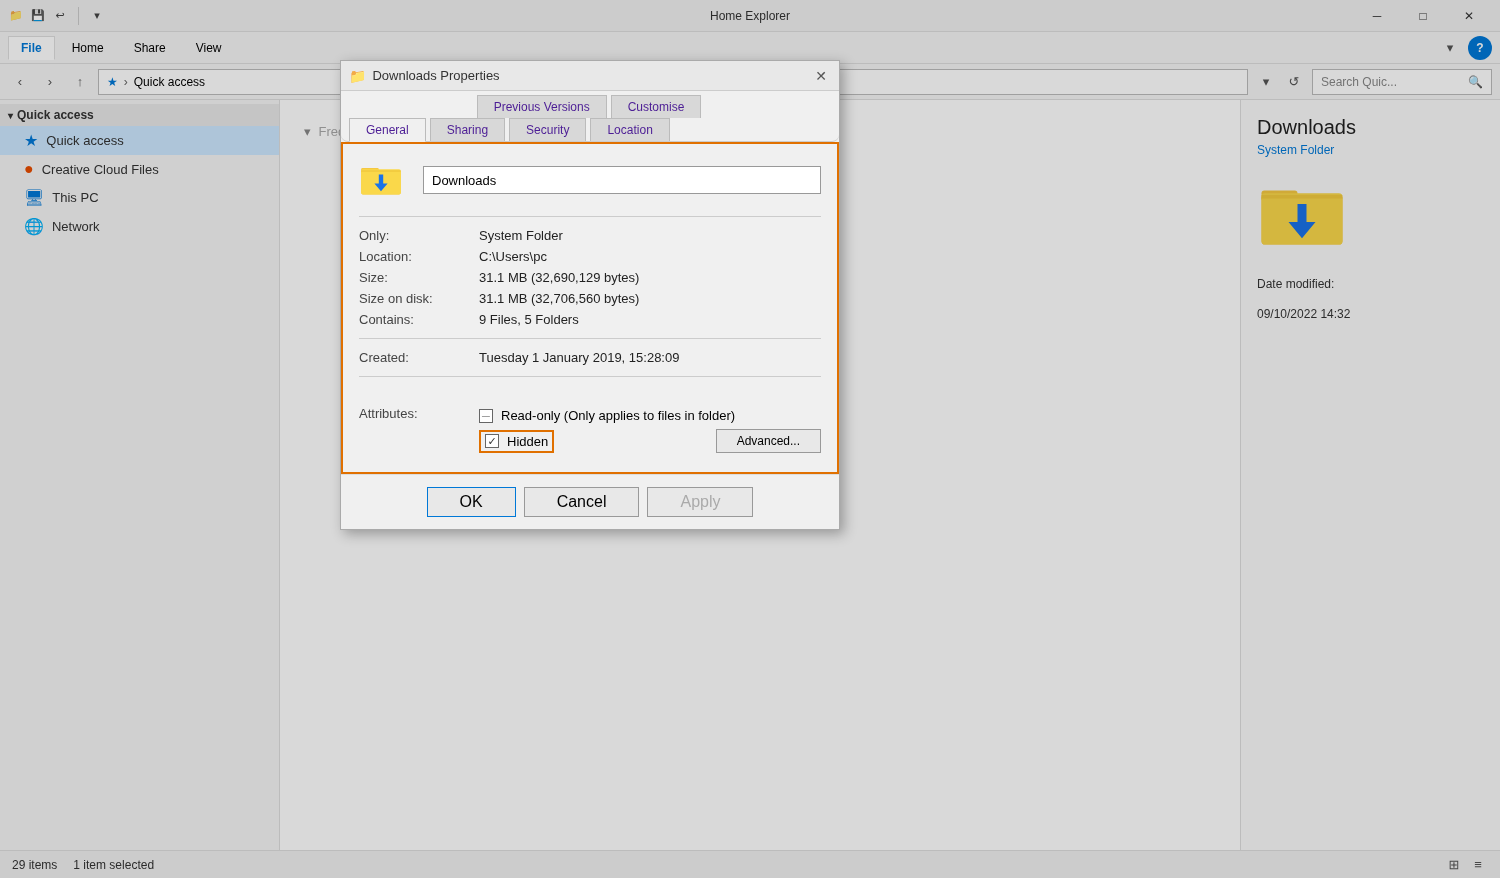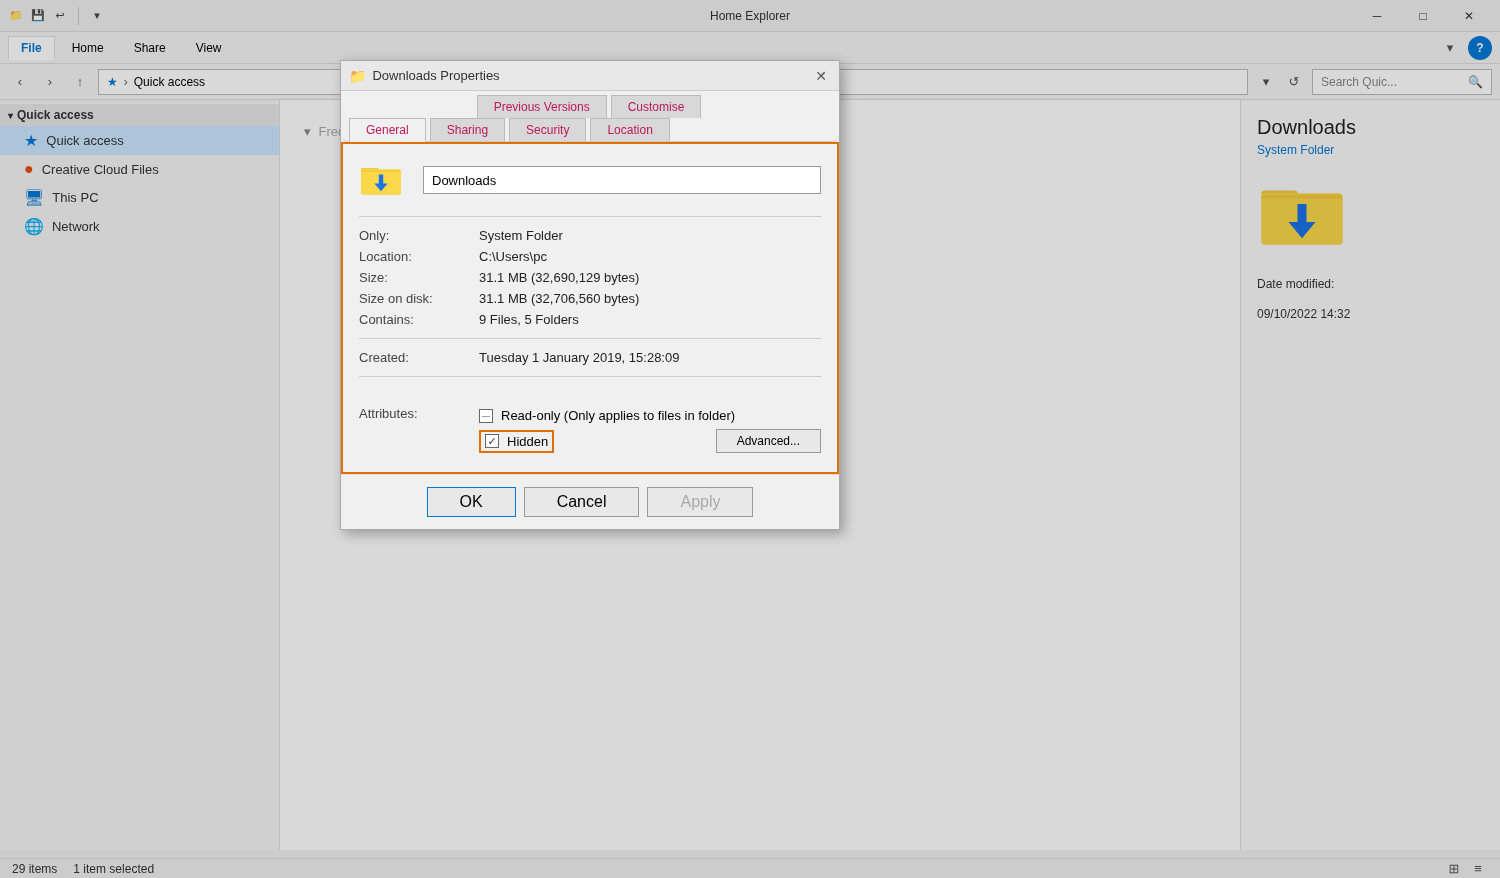--- a/index.html
+++ b/index.html
@@ -234,21 +234,21 @@
       font-size: 12px;
       color: #555;
       margin-top: 8px;
     }
     .right-panel-date span {
       color: #333;
     }
 
     
     .status-bar {
-      height: 20px;
+      height: 28px;
       background: #f0f0f0;
       border-top: 1px solid #ddd;
       display: flex;
       align-items: center;
       padding: 0 12px;
       font-size: 12px;
       color: #333;
       gap: 16px;
       position: absolute;
       bottom: 0;
@@ -325,21 +325,21 @@
       color: #555;
     }
     .dialog-tab {
       padding: 4px 16px;
       font-size: 12px;
       cursor: pointer;
       background: #d8d8d8;
       border: 1px solid #bbb;
       border-bottom: none;
       margin-right: 2px;
-      color: #be185d;
+      color: #4c1d95;
     }
     .dialog-tab.active {
       background: #f0f0f0;
       border-bottom: 1px solid #f0f0f0;
       margin-bottom: -1px;
       z-index: 1;
     }
     .dialog-tab-group {
       display: flex;
       flex-direction: column;

